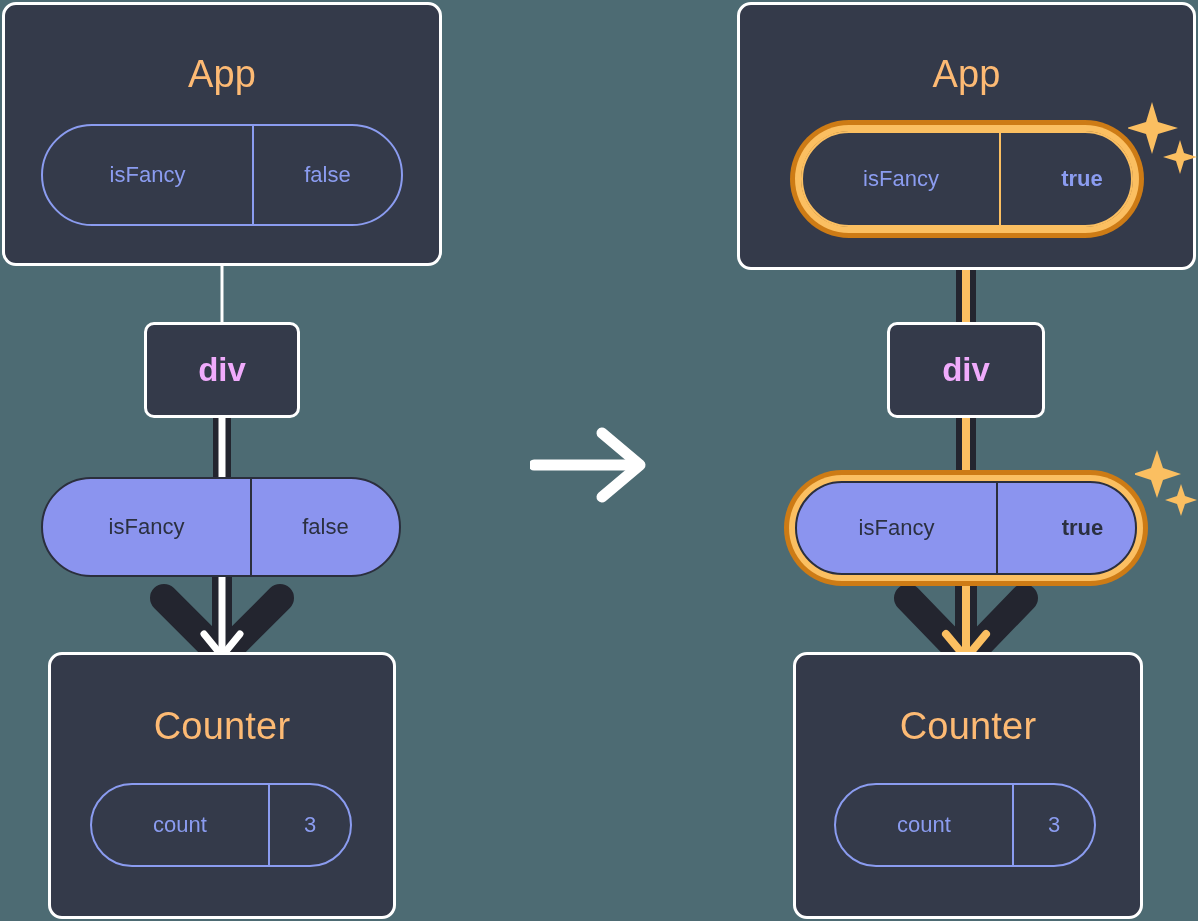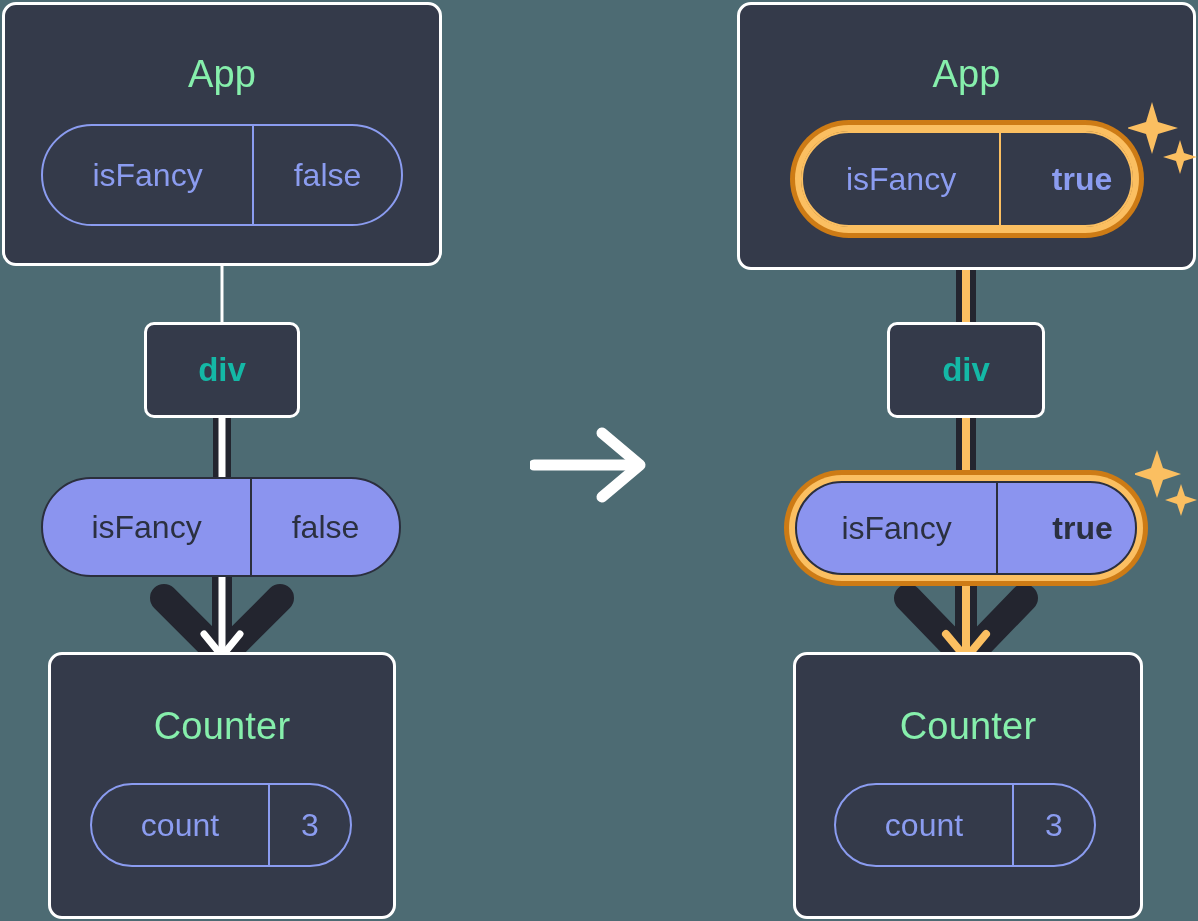--- a/index.html
+++ b/index.html
@@ -33,54 +33,54 @@
     box-sizing: border-box;
     background: #343a4a;
     border: 3px solid #ffffff;
     border-radius: 14px;
   }
   .panel-title {
     position: absolute;
     left: 0;
     width: 100%;
     text-align: center;
-    color: #86efac;
+    color: #fdba74;
     font-size: 38px;
     font-weight: 400;
     letter-spacing: 0.2px;
     line-height: 1;
   }
   
   .divnode {
     position: absolute;
     box-sizing: border-box;
     background: #343a4a;
     border: 3px solid #ffffff;
     border-radius: 10px;
     display: flex;
     align-items: center;
     justify-content: center;
-    color: #14b8a6;
+    color: #f0abfc;
     font-size: 33px;
     font-weight: 700;
     z-index: 6;
   }
   
   .pill {
     position: absolute;
     box-sizing: border-box;
     display: flex;
     align-items: stretch;
     z-index: 7;
   }
   .pill .cell {
     display: flex;
     align-items: center;
     justify-content: center;
-    font-size: 32px;
+    font-size: 22px;
     line-height: 1;
     white-space: nowrap;
   }
   
   .pill.outline {
     border: 2px solid #8b9cf0;
     background: transparent;
   }
   .pill.outline .cell { color: #8b9cf0; }
   .pill.outline .cell.key { flex: 0 0 auto; }

